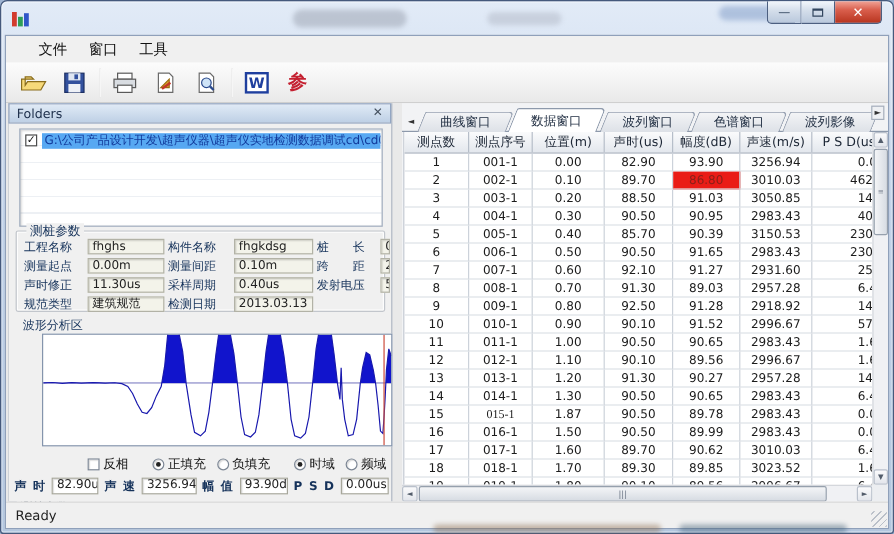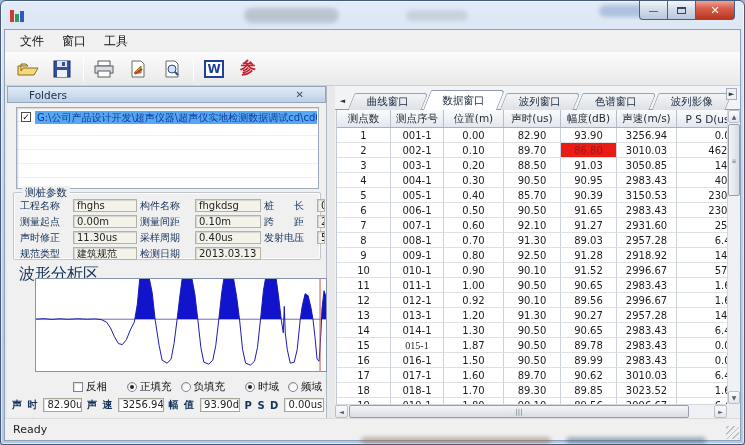--- a/index.html
+++ b/index.html
@@ -23,61 +23,61 @@
        background:linear-gradient(#f3f7fc,#d3ddea 45%,#b9c8dc);color:#33465f;font-size:10px;}
   .cap.min{width:29px;border-radius:0 0 0 4px;}
   .cap.max{width:27px;border-left:none;border-right:none;}
   .cap.close{width:40px;border-radius:0 0 4px 0;background:linear-gradient(#f0a396,#d95f4d 40%,#b8351f);color:#fff;font-size:11px;}
   .maxbox{width:9px;height:7px;border:1px solid #33465f;border-top-width:2px;}
   .smudge{position:absolute;filter:blur(2px);border-radius:8px;pointer-events:none;}
 
   .content{position:absolute;left:3px;top:28px;right:3px;bottom:3px;background:#f0f0f0;border:1px solid #8fa0ba;}
 
   
-  .menubar{position:absolute;left:0;top:0;right:0;height:22px;background:#f0f0f0;display:flex;align-items:center;padding-left:6px;}
+  .menubar{position:absolute;left:0;top:0;right:0;height:22px;background:#f0f0f0;display:flex;align-items:center;padding-left:18px;}
   .menu-item{padding:3px 9px;font-size:12px;color:#111;}
   .toolbar{position:absolute;left:0;top:22px;right:0;height:34px;background:linear-gradient(#fcfcfc,#e9e9e9);
            border-bottom:1px solid #cfcfcf;display:flex;align-items:center;padding-left:8px;}
   .tbtn{width:30px;height:27px;display:flex;align-items:center;justify-content:center;margin-right:4px;border:1px solid transparent;border-radius:2px;}
   .tsep{width:1px;height:24px;background:#c6c6c6;border-right:1px solid #fff;margin:0 5px 0 2px;}
   .wordbox{width:20px;height:18px;border:2px solid #1f3f9e;background:#fff;color:#1f3f9e;font-weight:bold;
            font-size:12px;display:flex;align-items:center;justify-content:center;}
   .canbtn{color:#c42030;font-size:16px;font-weight:bold;}
 
   
   .client{position:absolute;left:0;top:56px;right:0;bottom:22px;background:#e9e9e9;}
   .dockstrip{position:absolute;left:2px;top:0;width:7px;bottom:0;
              background:linear-gradient(to right,#76869d,#a3b1c5);border:1px solid #68788f;}
 
   
   .folders{position:absolute;left:2px;top:0;width:320px;bottom:0;background:#f0f0f0;border-right:1px solid #aeb6c2;}
   .fheader{position:absolute;left:0;top:0;right:0;height:17px;background:linear-gradient(#e0eaf6,#bed0e5);
            border:1px solid #93a6c2;display:flex;align-items:center;justify-content:space-between;
-           padding:0 21px;font-size:10.5px;color:#20324e;}
+           padding:0 6px;font-size:10.5px;color:#20324e;}
   .fclose{font-size:10px;color:#44505f;line-height:10px;}
   .flist{position:absolute;left:9px;top:21px;right:7px;height:82px;background:#fff;border:1px solid #9fabbc;
          box-shadow:inset 1px 1px 2px rgba(0,0,0,.18);overflow:hidden;
          background-image:repeating-linear-gradient(#fff 0 13px,#edf0f4 13px 14px);}
   .fitem{display:flex;align-items:center;gap:4px;height:14px;margin:2px 0 0 4px;}
   .fcheck{width:10px;height:10px;border:1px solid #4c4c4c;background:#fff;font-size:9px;line-height:9px;text-align:center;color:#111;flex:none;}
   .flabel{background:#57a8f2;color:#123a9b;font-size:10px;line-height:13px;padding:0 2px;white-space:nowrap;overflow:hidden;max-width:282px;}
 
   
   .pgroup{position:absolute;left:6px;top:106px;width:308px;height:68px;border:1px solid #c2c6cc;border-radius:2px;
           box-shadow:inset 0 0 0 1px #fdfdfd;}
   .ptitle{position:absolute;left:8px;top:-7px;background:#f0f0f0;padding:0 3px;font-size:10.5px;color:#15325a;}
   .pgrid{position:absolute;left:6px;right:4px;top:5px;bottom:2px;display:grid;
          grid-template-columns:50px 64px 52px 66px 50px auto;grid-auto-rows:15px;column-gap:3px;row-gap:1px;
          align-items:center;font-size:10px;}
   .plabel{color:#15325a;white-space:pre;overflow:hidden;}
   .pfield{height:13px;background:#f3f3ea;border:1px solid #b2b2a6;box-shadow:inset 1px 1px 1px rgba(0,0,0,.13);
           padding:0 3px;font-size:10px;line-height:11px;overflow:hidden;white-space:nowrap;color:#222;}
 
   
-  .wavetitle{position:absolute;left:12px;top:178px;font-size:16px;color:#15325a;}
+  .wavetitle{position:absolute;left:12px;top:178px;font-size:10px;color:#15325a;}
   .waveplot{position:absolute;left:28px;top:192px;width:292px;height:94px;background:#fff;border:1px solid #8494ac;}
   .waveplot svg{display:block;width:100%;height:100%;}
   .wctrl{position:absolute;left:66px;top:294px;right:4px;display:flex;align-items:center;gap:9px;font-size:10.5px;color:#111;}
   .ctl{display:flex;align-items:center;gap:3px;white-space:nowrap;}
   .cb{width:10px;height:10px;border:1px solid #7c8694;background:#fff;flex:none;box-shadow:inset 1px 1px 1px rgba(0,0,0,.15);}
   .rb{width:10px;height:10px;border:1px solid #7c8694;border-radius:50%;background:#fff;flex:none;position:relative;box-shadow:inset 1px 1px 1px rgba(0,0,0,.15);}
   .rb.sel:after{content:"";position:absolute;left:2px;top:2px;width:4px;height:4px;border-radius:50%;background:#222;}
   .gap1{width:6px;}
   .wread{position:absolute;left:5px;top:312px;right:2px;display:flex;align-items:center;gap:5px;font-size:10px;}
   .rlabel{color:#15325a;white-space:pre;font-weight:bold;letter-spacing:1px;}
@@ -446,21 +446,21 @@
                 <div class="td" style="width: 53px;">011-1</div>
                 <div class="td" style="width: 60px;">1.00</div>
                 <div class="td" style="width: 57px;">90.50</div>
                 <div class="td" style="width: 56px;">90.65</div>
                 <div class="td" style="width: 60px;">2983.43</div>
                 <div class="td right" style="width: 62px;">1.60</div>
               </div>
               <div class="trow">
                 <div class="td" style="width: 54px;">12</div>
                 <div class="td" style="width: 53px;">012-1</div>
-                <div class="td" style="width: 60px;">0.92</div>
+                <div class="td" style="width: 60px;">1.10</div>
                 <div class="td" style="width: 57px;">90.10</div>
                 <div class="td" style="width: 56px;">89.56</div>
                 <div class="td" style="width: 60px;">2996.67</div>
                 <div class="td right" style="width: 62px;">1.60</div>
               </div>
               <div class="trow">
                 <div class="td" style="width: 54px;">13</div>
                 <div class="td" style="width: 53px;">013-1</div>
                 <div class="td" style="width: 60px;">1.20</div>
                 <div class="td" style="width: 57px;">91.30</div>

